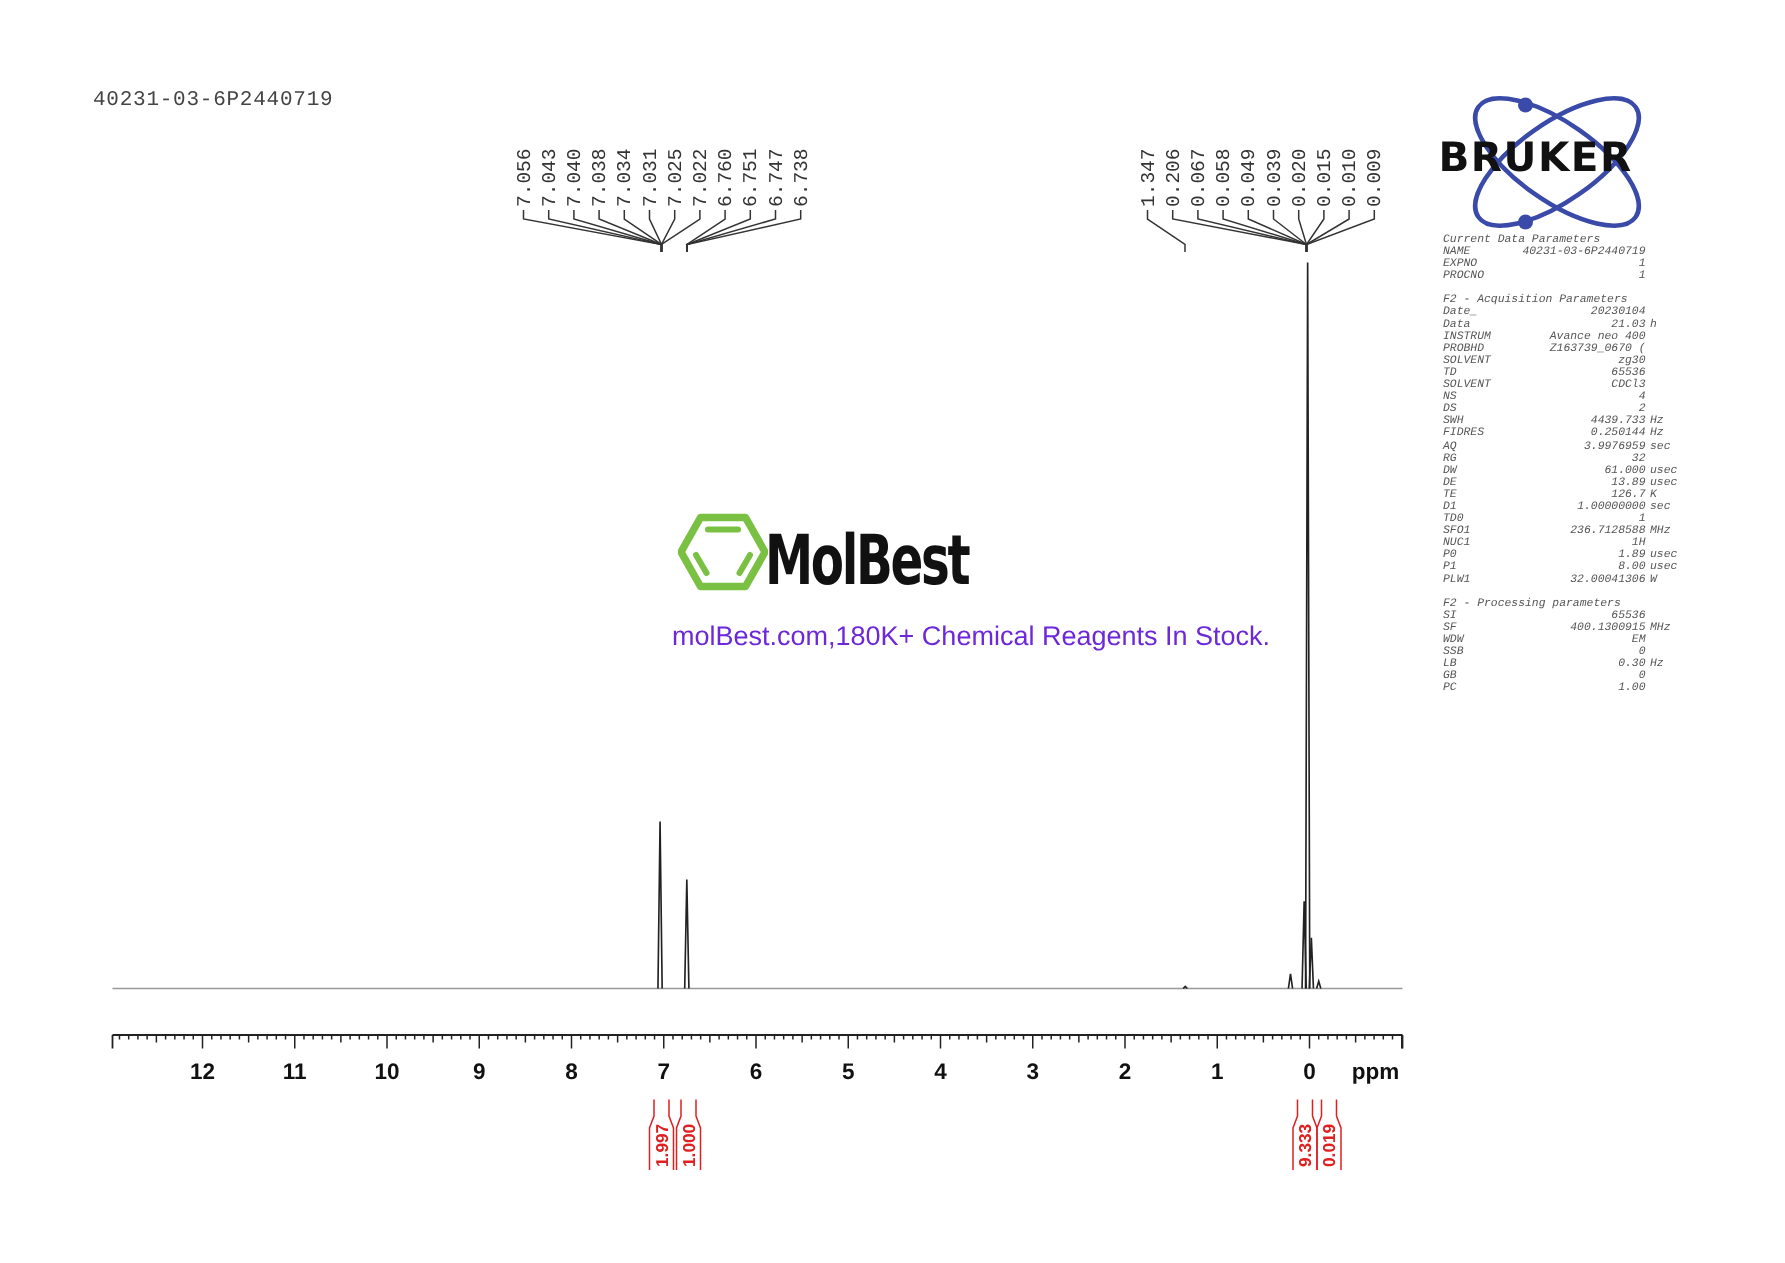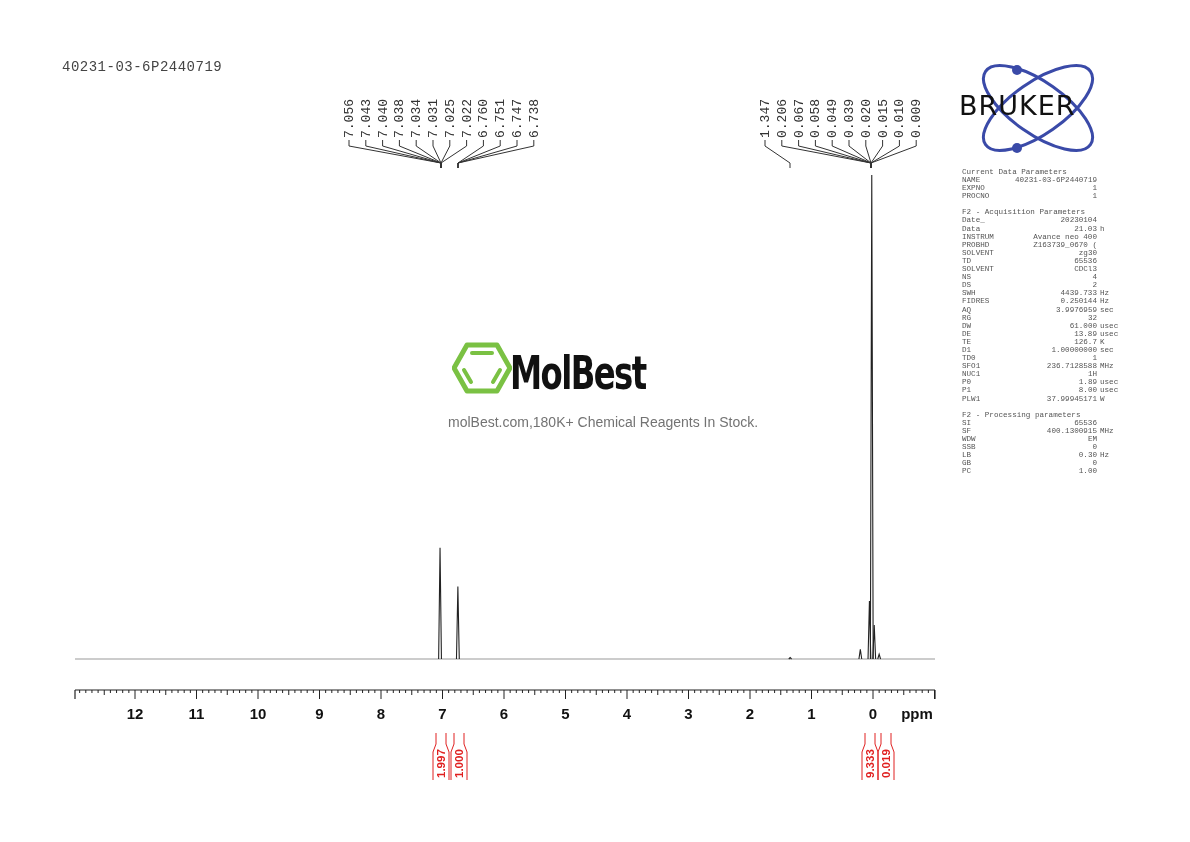--- a/index.html
+++ b/index.html
@@ -1,31 +1,31 @@
 <!DOCTYPE html>
 <html><head>
 <meta charset="utf-8">
 <style>
   html,body{margin:0;padding:0;background:#fff;}
   body{width:1190px;height:842px;position:relative;overflow:hidden;font-family:"Liberation Sans",sans-serif;}
   .mono{font-family:"Liberation Mono","DejaVu Sans Mono",monospace;}
   #sample-id{position:absolute;left:62px;top:59px;font-size:14px;color:#444;letter-spacing:0.5px;}
   #spectrum-svg{position:absolute;left:0;top:0;}
-  #params{position:absolute;left:962px;top:168px;width:160px;font-size:7.6px;line-height:8.1px;color:#555;}
+  #params{position:absolute;left:962px;top:156px;width:160px;font-size:7.6px;line-height:8.1px;color:#555;font-style:italic;}
   .prow{display:flex;white-space:pre;}
   .pkey{width:46px;}
   .pval{flex:1;text-align:right;}
   .punit{width:22px;padding-left:3px;text-align:left;}
   .phead{white-space:pre;}
   .pgap{height:8px;}
   #watermark{position:absolute;left:448px;top:340px;width:300px;}
   #wm-brand{position:absolute;left:62px;top:6px;font-family:"DejaVu Sans Condensed","DejaVu Sans",sans-serif;font-size:46px;font-weight:bold;letter-spacing:-2px;color:#111;transform:scaleX(0.78);transform-origin:left top;}
-  #wm-tagline{position:absolute;left:0;top:74px;font-size:14px;color:#737373;white-space:nowrap;}
+  #wm-tagline{position:absolute;left:0;top:74px;font-size:18px;color:#6d28d9;white-space:nowrap;}
   #bruker{position:absolute;left:955px;top:62px;width:170px;height:95px;}
-  #bruker-text{position:absolute;left:4px;top:28px;font-family:"DejaVu Sans",sans-serif;font-weight:normal;font-size:27px;letter-spacing:1px;color:#111;}
+  #bruker-text{position:absolute;left:4px;top:28px;font-family:"DejaVu Sans",sans-serif;font-weight:bold;font-size:27px;letter-spacing:1px;color:#111;}
 </style>
 </head>
 <body>
 
 <div id="sample-id" class="mono">40231-03-6P2440719</div>
 
 <svg id="spectrum-svg" width="1190" height="842">
   <g id="baseline">
       <line x1="75" y1="659" x2="935" y2="659" stroke="#999" stroke-width="1"></line>
     </g>
@@ -302,21 +302,21 @@
       <div class="prow"><span class="pkey">RG</span><span class="pval">32</span><span class="punit"></span></div>
       <div class="prow"><span class="pkey">DW</span><span class="pval">61.000</span><span class="punit">usec</span></div>
       <div class="prow"><span class="pkey">DE</span><span class="pval">13.89</span><span class="punit">usec</span></div>
       <div class="prow"><span class="pkey">TE</span><span class="pval">126.7</span><span class="punit">K</span></div>
       <div class="prow"><span class="pkey">D1</span><span class="pval">1.00000000</span><span class="punit">sec</span></div>
       <div class="prow"><span class="pkey">TD0</span><span class="pval">1</span><span class="punit"></span></div>
       <div class="prow"><span class="pkey">SFO1</span><span class="pval">236.7128588</span><span class="punit">MHz</span></div>
       <div class="prow"><span class="pkey">NUC1</span><span class="pval">1H</span><span class="punit"></span></div>
       <div class="prow"><span class="pkey">P0</span><span class="pval">1.89</span><span class="punit">usec</span></div>
       <div class="prow"><span class="pkey">P1</span><span class="pval">8.00</span><span class="punit">usec</span></div>
-      <div class="prow"><span class="pkey">PLW1</span><span class="pval">37.99945171</span><span class="punit">W</span></div>
+      <div class="prow"><span class="pkey">PLW1</span><span class="pval">32.00041306</span><span class="punit">W</span></div>
     </div>
   <div class="pgap"></div>
   <div class="phead">F2 - Processing parameters</div>
   <div id="rows-proc">
       <div class="prow"><span class="pkey">SI</span><span class="pval">65536</span><span class="punit"></span></div>
       <div class="prow"><span class="pkey">SF</span><span class="pval">400.1300915</span><span class="punit">MHz</span></div>
       <div class="prow"><span class="pkey">WDW</span><span class="pval">EM</span><span class="punit"></span></div>
       <div class="prow"><span class="pkey">SSB</span><span class="pval">0</span><span class="punit"></span></div>
       <div class="prow"><span class="pkey">LB</span><span class="pval">0.30</span><span class="punit">Hz</span></div>
       <div class="prow"><span class="pkey">GB</span><span class="pval">0</span><span class="punit"></span></div>

